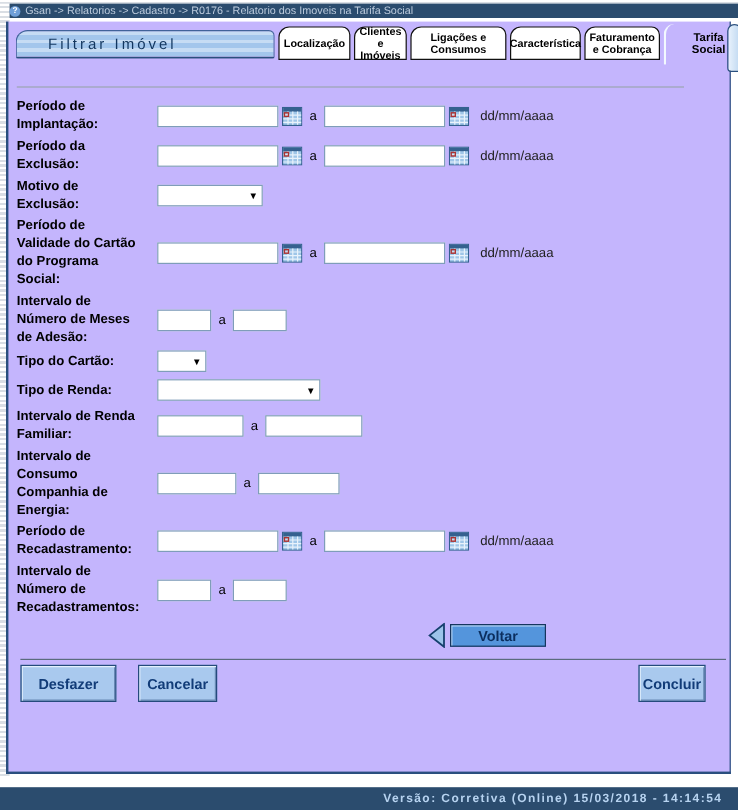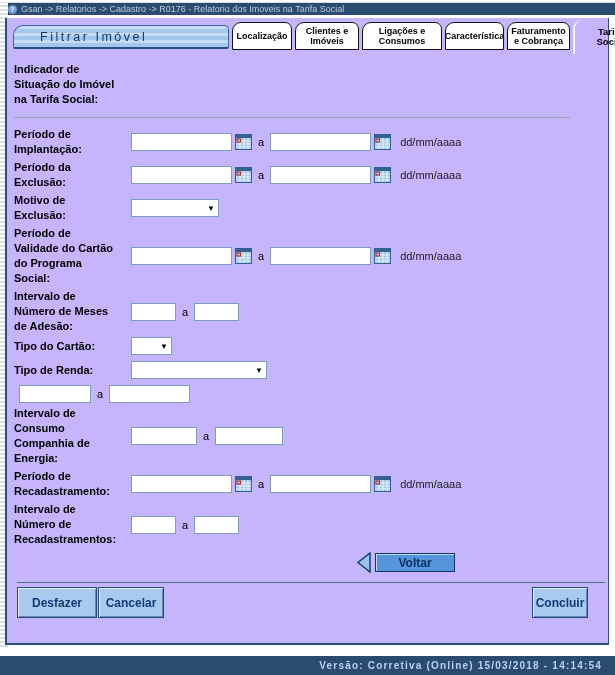--- a/index.html
+++ b/index.html
@@ -26,21 +26,21 @@
     background:repeating-linear-gradient(180deg,#c6dcf4 0 3px,#a3c6ec 3px 7px);
     border:1px solid #41639a;border-bottom:2px solid #2a4f7e;border-radius:10px 5px 2px 2px;
     color:#12365f;font-size:12.5px;letter-spacing:2.5px;line-height:22px;padding-left:26px;}
 
   
   #tabs{position:absolute;left:225px;top:4px;display:flex;align-items:flex-start;}
   .tab{height:28px;box-sizing:border-box;background:#ffffff;border:1.5px solid #111111;
        border-radius:9px 7px 0 0;display:flex;align-items:center;justify-content:center;
        text-align:center;font-size:9px;font-weight:bold;color:#000;line-height:10px;
        padding:1px 2px;margin-right:3px;cursor:pointer;}
-  .tab.t0{width:60px;} .tab.t1{width:64px;} .tab.t2{width:80px;} .tab.t3{width:59px;} .tab.t4{width:63px;}
+  .tab.t0{width:60px;} .tab.t1{width:44px;} .tab.t2{width:80px;} .tab.t3{width:59px;} .tab.t4{width:63px;}
   .tab.active{width:50px;height:34px;background:transparent;border:none;margin-top:-2px;
               border-left:2px solid #f2f8ff;font-size:9.5px;padding-left:25px;}
   .tab-end{width:13px;height:40px;box-sizing:border-box;margin-top:-2px;
            border:1.5px solid #2a4f7e;border-radius:9px 11px 5px 5px;
            background:linear-gradient(90deg,#e8f2fc,#b9d4ef);}
 
   
   #form{position:absolute;left:0;top:44px;width:100%;padding:0 10px 0 7px;box-sizing:border-box;}
   .row{display:flex;align-items:center;margin-bottom:3px;}
   .row-label{flex:0 0 112px;font-size:11px;font-weight:bold;color:#000;line-height:15px;white-space:pre-line;}
@@ -67,21 +67,21 @@
   .btn-voltar{width:80px;height:19px;box-sizing:border-box;background:#5495dc;color:#0b2e5e;
               font-size:12px;font-weight:bold;border:1px solid #16355e;
               box-shadow:inset 1px 1px 0 #bcd9f5;display:flex;align-items:center;justify-content:center;
               margin-left:4px;cursor:pointer;}
 
   
   .bottom-bar{display:flex;align-items:center;margin:4px 10px 0 3px;}
   .btn{height:31px;box-sizing:border-box;background:#a9c9ee;color:#123c78;font-size:12px;font-weight:bold;
        border:1px solid #254a7c;box-shadow:inset 1px 1px 0 #e3f0fc, inset -1px -1px 0 #6889b4;
        display:flex;align-items:center;justify-content:center;cursor:pointer;}
-  .btn-desfazer{width:80px;} .btn-cancelar{width:66px;margin-left:1px;} .btn-concluir{width:56px;margin-left:auto;}
+  .btn-desfazer{width:80px;} .btn-cancelar{width:66px;margin-left:18px;} .btn-concluir{width:56px;margin-left:auto;}
 
   
   #footer{position:absolute;left:0;top:656px;width:615px;height:19px;background:#2b4c6e;
           display:flex;align-items:center;justify-content:flex-end;padding-right:13px;box-sizing:border-box;}
   #footer .ver{color:#b7d3f0;font-size:10px;font-weight:bold;letter-spacing:1.2px;white-space:nowrap;}
 </style>
 </head>
 <body>
 
 <div id="top-stripes" class="stripes"></div>
@@ -102,23 +102,20 @@
     <div class="tab t2">Ligações e Consumos</div>
     <div class="tab t3">Característica</div>
     <div class="tab t4">Faturamento e Cobrança</div>
     <div class="tab active">Tarifa Social</div>
     <div class="tab-end"></div>
   </div>
 
   <div id="form">
 
     <div class="row">
-      <div class="row-label">Indicador de
-Situação do Imóvel
-na Tarifa Social:</div>
     </div>
 
     <hr class="hr1">
 
     <div class="row">
       <div class="row-label">Período de
 Implantação:</div>
       <div class="row-fields">
         <input class="txt w101" value="" style="">
         <button class="cal-btn">
@@ -235,20 +232,22 @@
       <div class="row-label">Tipo de Renda:</div>
       <div class="row-fields">
         <div class="select sel136">
           <span></span>
           <span class="arrow">▼</span>
         </div>
       </div>
     </div>
 
     <div class="row">
+      <div class="row-label">Intervalo de Renda
+Familiar:</div>
       <div class="row-fields">
         <input class="txt w72" value="" style="">
         <span class="a-sep">a</span>
         <input class="txt w81" value="" style="">
       </div>
     </div>
 
     <div class="row">
       <div class="row-label">Intervalo de
 Consumo

